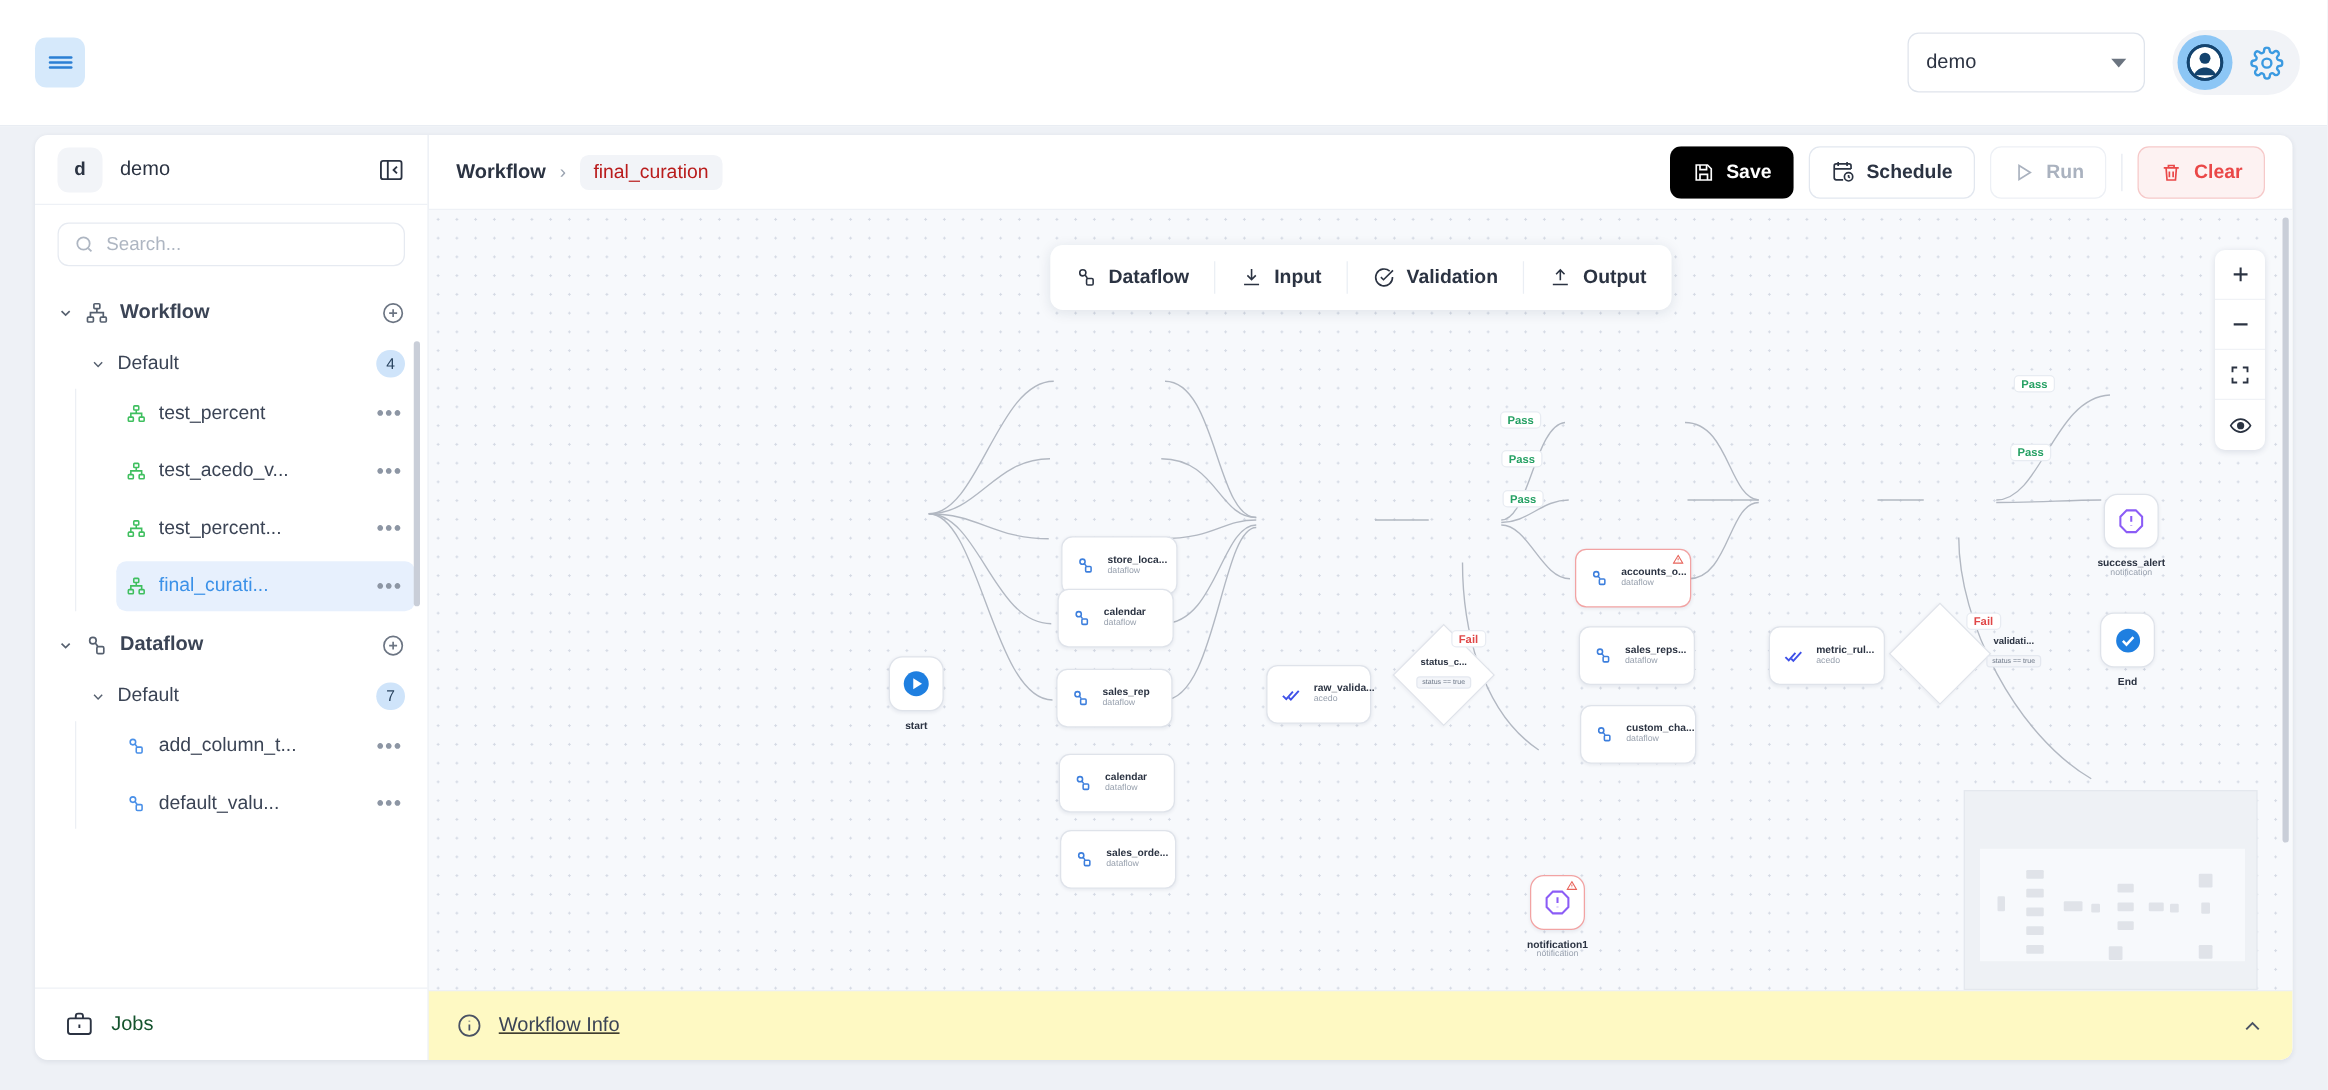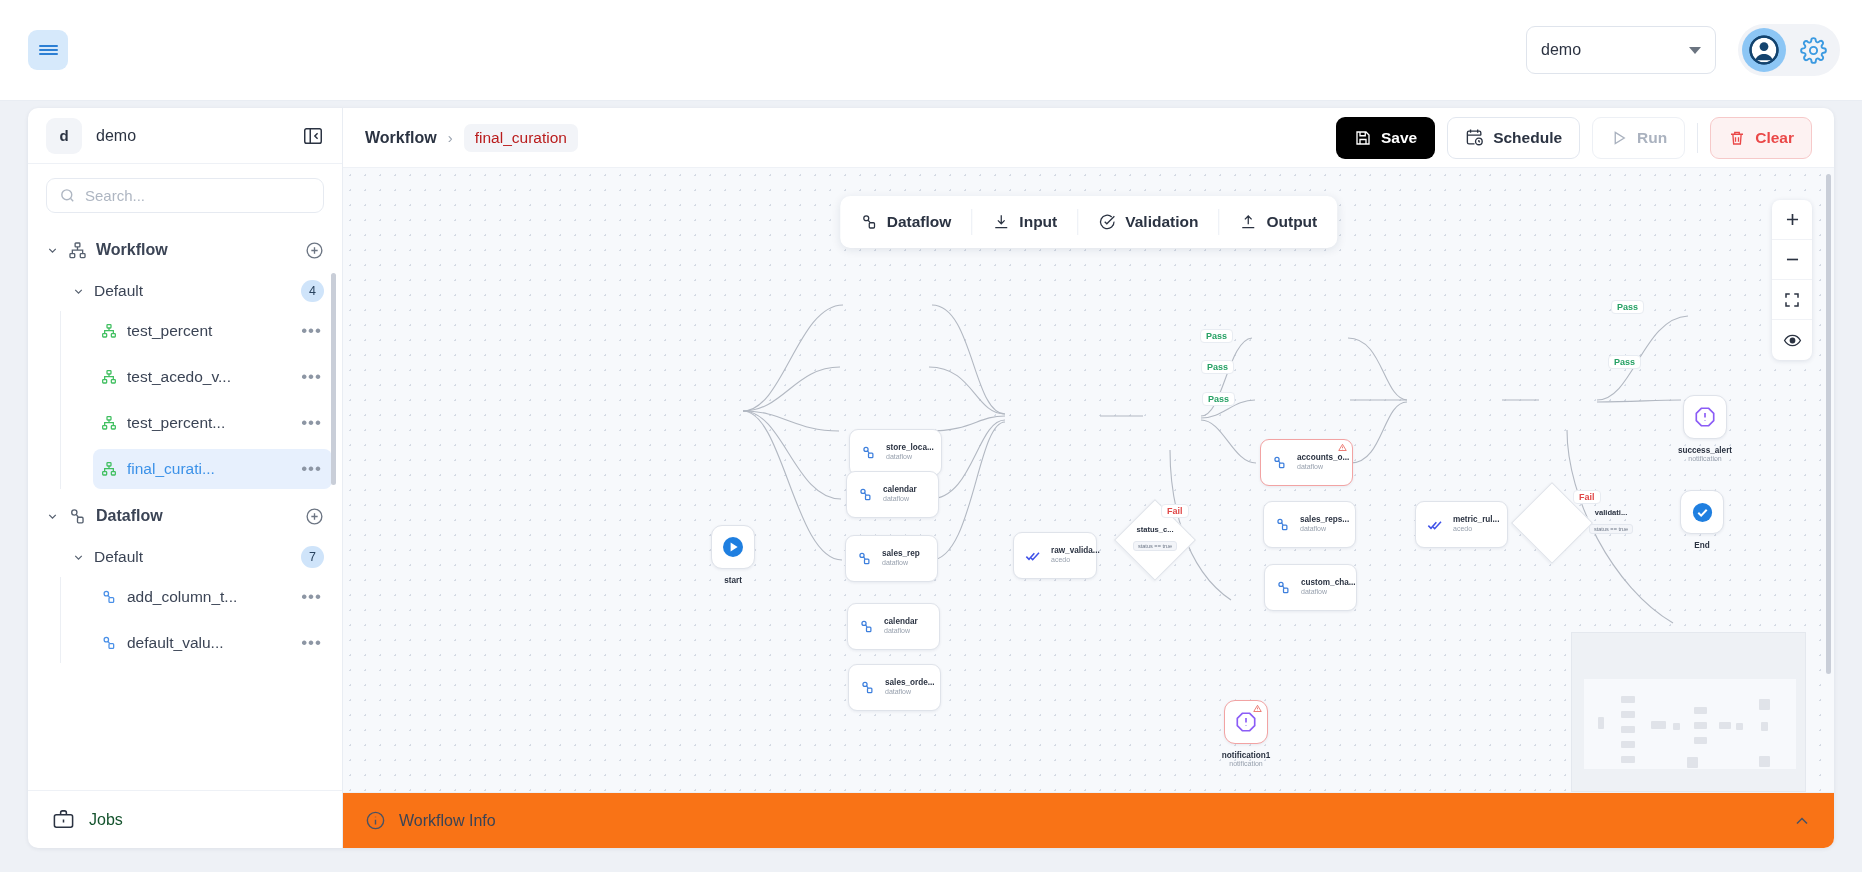--- a/index.html
+++ b/index.html
@@ -193,21 +193,21 @@
   }
   .edge-label {
     position: absolute; font-size: 9px; font-weight: bold; background: #fff;
     border: 1px solid #e8ecf2; border-radius: 4px; padding: 1px 5px;
   }
   .lbl-pass { color: #26a164; }
   .lbl-fail { color: #e04747; }
 
   .bottombar {
     height: 56px; border-top: 1px solid #eef1f6; display: flex; align-items: center;
-    padding: 0 22px; gap: 13px; background: #f97316;
+    padding: 0 22px; gap: 13px; background: #fef9c3; text-decoration: underline;
   }
   .bottombar .label { font-size: 16px; color: #3b4455; }
   .chev-up { margin-left: auto; cursor: pointer; }
   svg { display: block; }
 </style>
 </head>
 <body>
 
 <div class="app">
 

